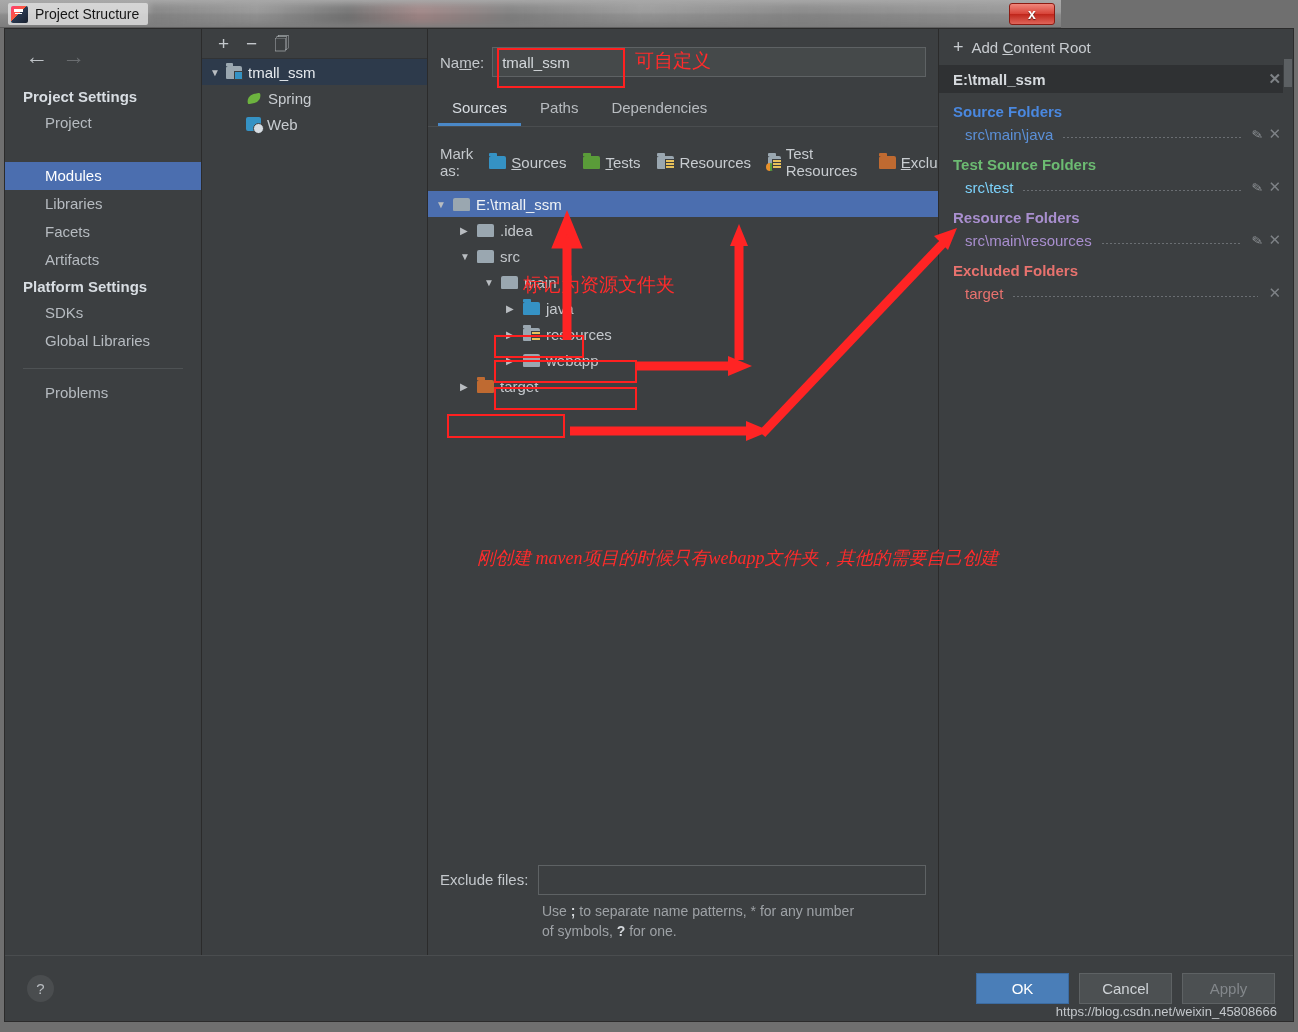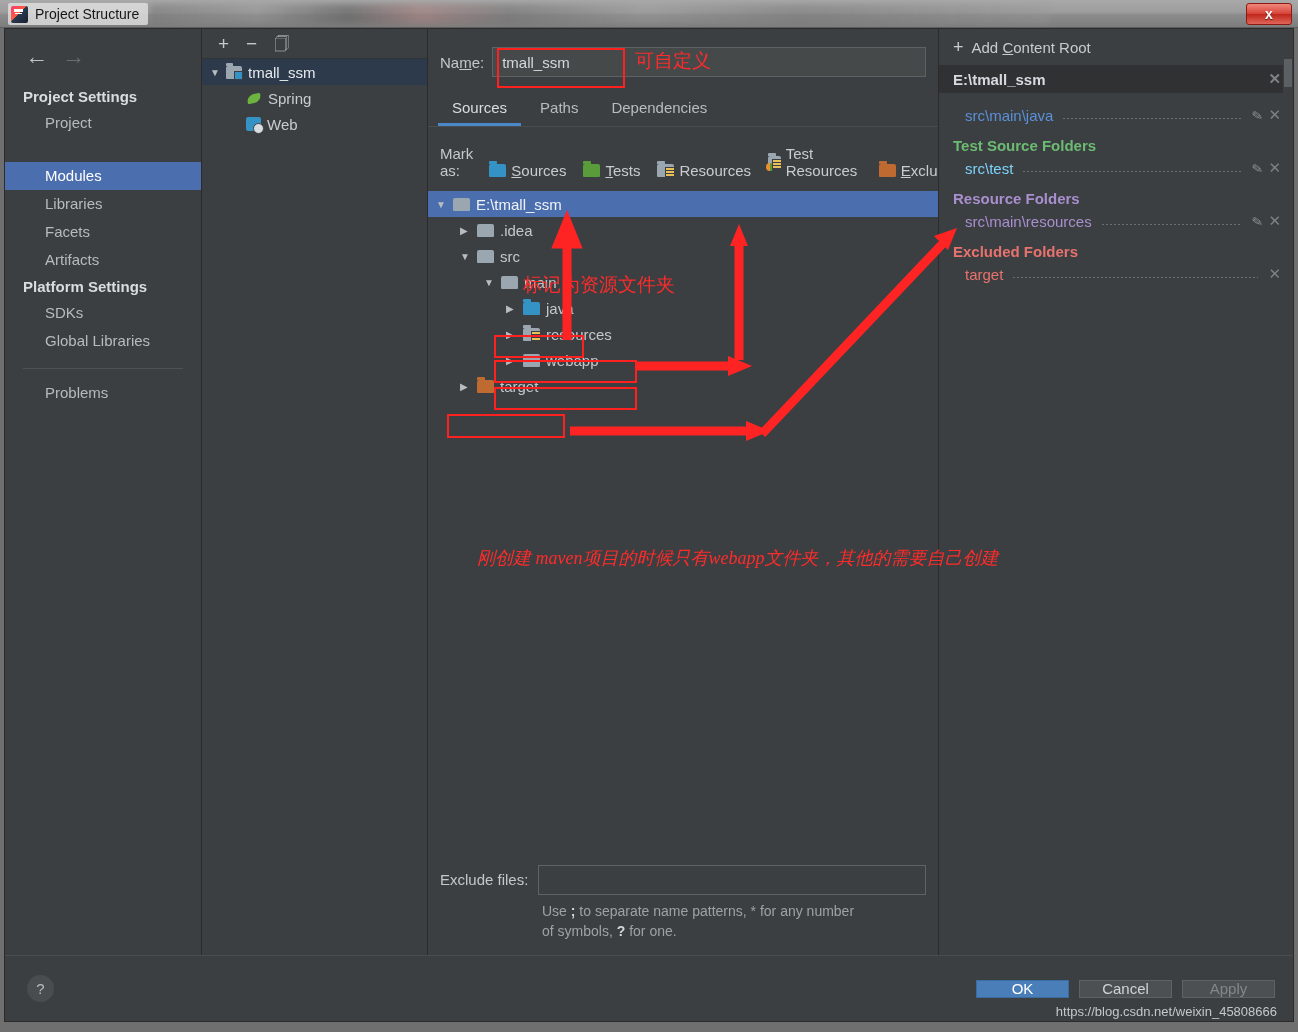--- a/index.html
+++ b/index.html
@@ -6,21 +6,21 @@
   html, body {
     width: 1298px; height: 1032px;
     background: #6f6f6f;
     font-family: "Liberation Sans", sans-serif;
     overflow: hidden;
   }
   #root { position: relative; width: 1298px; height: 1032px; }
 
   
   .os-titlebar {
-    position: absolute; left: 0; top: 0; width: 1298px; height: 28px;
+    position: absolute; left: 0; top: 0; width: 1061px; height: 28px;
     background: linear-gradient(to bottom, #a9a9a9 0%, #9d9d9d 45%, #8c8c8c 55%, #7d7d7d 100%);
     border-bottom: 1px solid #5d5d5d;
     padding-left: 28px;
   }
   .os-blurstrip {
     position: absolute; left: 150px; top: 4px; width: 900px; height: 20px;
     background: linear-gradient(to right,
       rgba(120,120,120,.55) 0%, rgba(150,150,150,.35) 12%,
       rgba(90,90,90,.55) 22%, rgba(170,120,120,.5) 30%,
       rgba(110,110,110,.5) 40%, rgba(160,160,160,.3) 55%,
@@ -154,21 +154,21 @@
   .lang-row { display: flex; align-items: center; gap: 10px; padding: 20px 12px 0 8px; }
   .lang-label { font-size: 15px; color: #c4c8cc; }
   .lang-select {
     flex: 1; height: 30px; background: #45494a; border: 1px solid #5e6264;
     display: flex; align-items: center; justify-content: space-between;
     padding: 0 10px; color: #cfd3d7; font-size: 15px;
   }
   .caret-down { width:0;height:0;border-left:5px solid transparent;border-right:5px solid transparent;border-top:6px solid #b7bbbf; }
 
   .markas-row {
-    display: flex; align-items: flex-end; gap: 7px;
+    display: flex; align-items: center; gap: 7px;
     padding: 18px 0 12px 12px; font-size: 15px; color: #c4c8cc;
   }
   .markas-label { margin-right: 9px; }
   .mark-item { display: flex; align-items: center; gap: 5px; margin-right: 10px; }
   .mark-item span { color: #c8ccd0; }
   .mark-item u { text-decoration: underline; }
   .fld { width: 17px; height: 13px; border-radius: 2px 2px 1px 1px; position: relative; }
   .fld:before { content:""; position:absolute; left:0; top:-3px; width:8px; height:3px; border-radius:1px 1px 0 0; }
   .fld.sources { background:#3592c4; } .fld.sources:before { background:#3592c4; }
   .fld.tests { background:#5a9c39; } .fld.tests:before { background:#5a9c39; }
@@ -247,21 +247,21 @@
     display:flex; align-items:center; justify-content: space-between;
     padding: 0 18px 0 22px; position: relative;
   }
   .help-btn {
     width: 27px; height: 27px; border-radius:50%;
     background:#4a4d4f; color:#b8bcc0; font-size:15px;
     display:flex; align-items:center; justify-content:center;
   }
   .btns { display:flex; gap:10px; }
   .btn {
-    min-width: 93px; height: 18px; font-size: 15px;
+    min-width: 93px; height: 31px; font-size: 15px;
     display:flex; align-items:center; justify-content:center;
     border:1px solid #5e6264; background:#4c5052; color:#cfd3d7;
   }
   .btn.primary { background:#4a7eb8; border-color:#3c6ba0; color:#ffffff; }
   .btn.disabled { color:#83878b; }
   .watermark {
     position:absolute; right: 16px; bottom: 2px;
     font-size: 13px; color:#cfd3d7; opacity:.92;
     font-family: "Liberation Sans", sans-serif;
   }
@@ -443,20 +443,21 @@
           <span class="plus">+</span>
           <span>Add <u>C</u>ontent Root</span>
         </div>
 
         <div class="root-header">
           <span>E:\tmall_ssm</span>
           <span class="xmark">✕</span>
         </div>
 
         <div class="grp">
+          <div class="grp-title" style="color:#4a88e0">Source Folders</div>
           <div class="grp-row">
             <span class="grp-path" style="color:#5b90d8">src\main\java</span>
             <span class="dotline"></span>
             <span class="pencil">✎</span>
             <span class="xmark">✕</span>
           </div>
         </div>
 
         <div class="grp">
           <div class="grp-title" style="color:#6cbb72">Test Source Folders</div>

